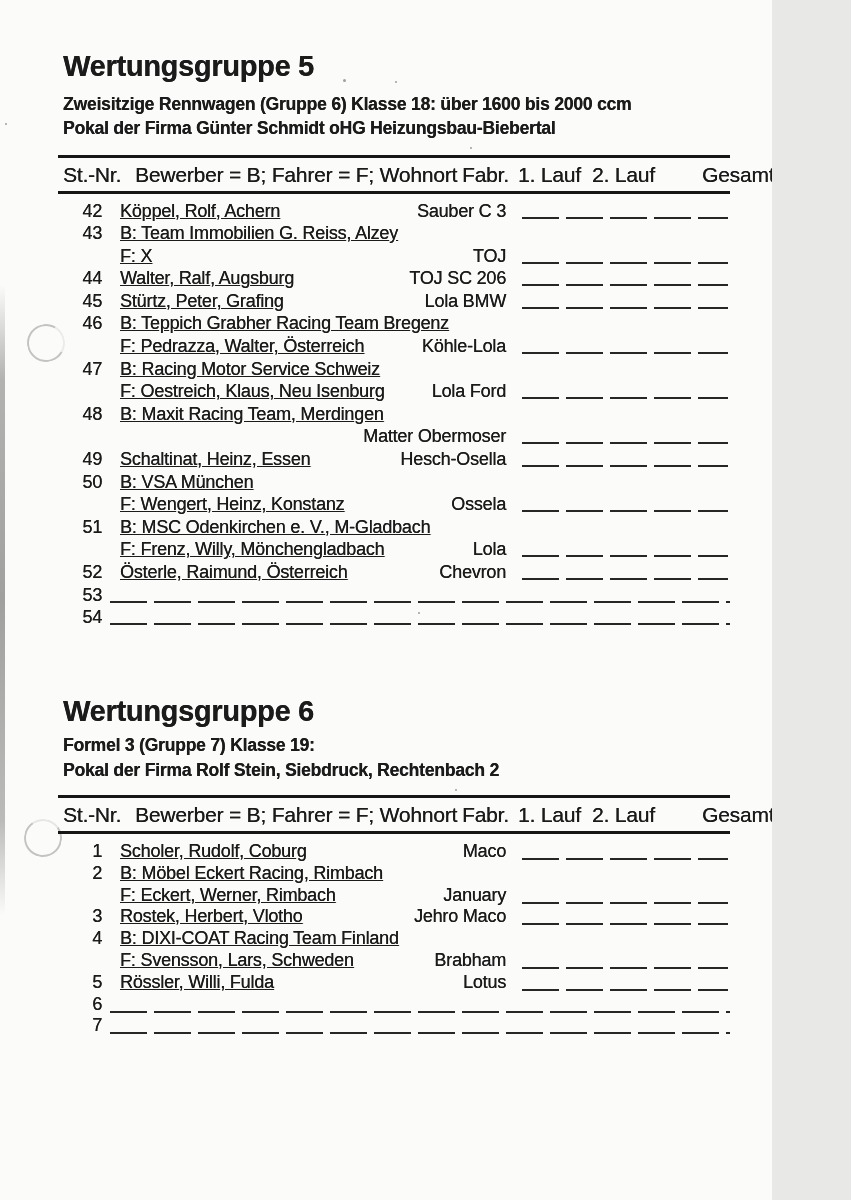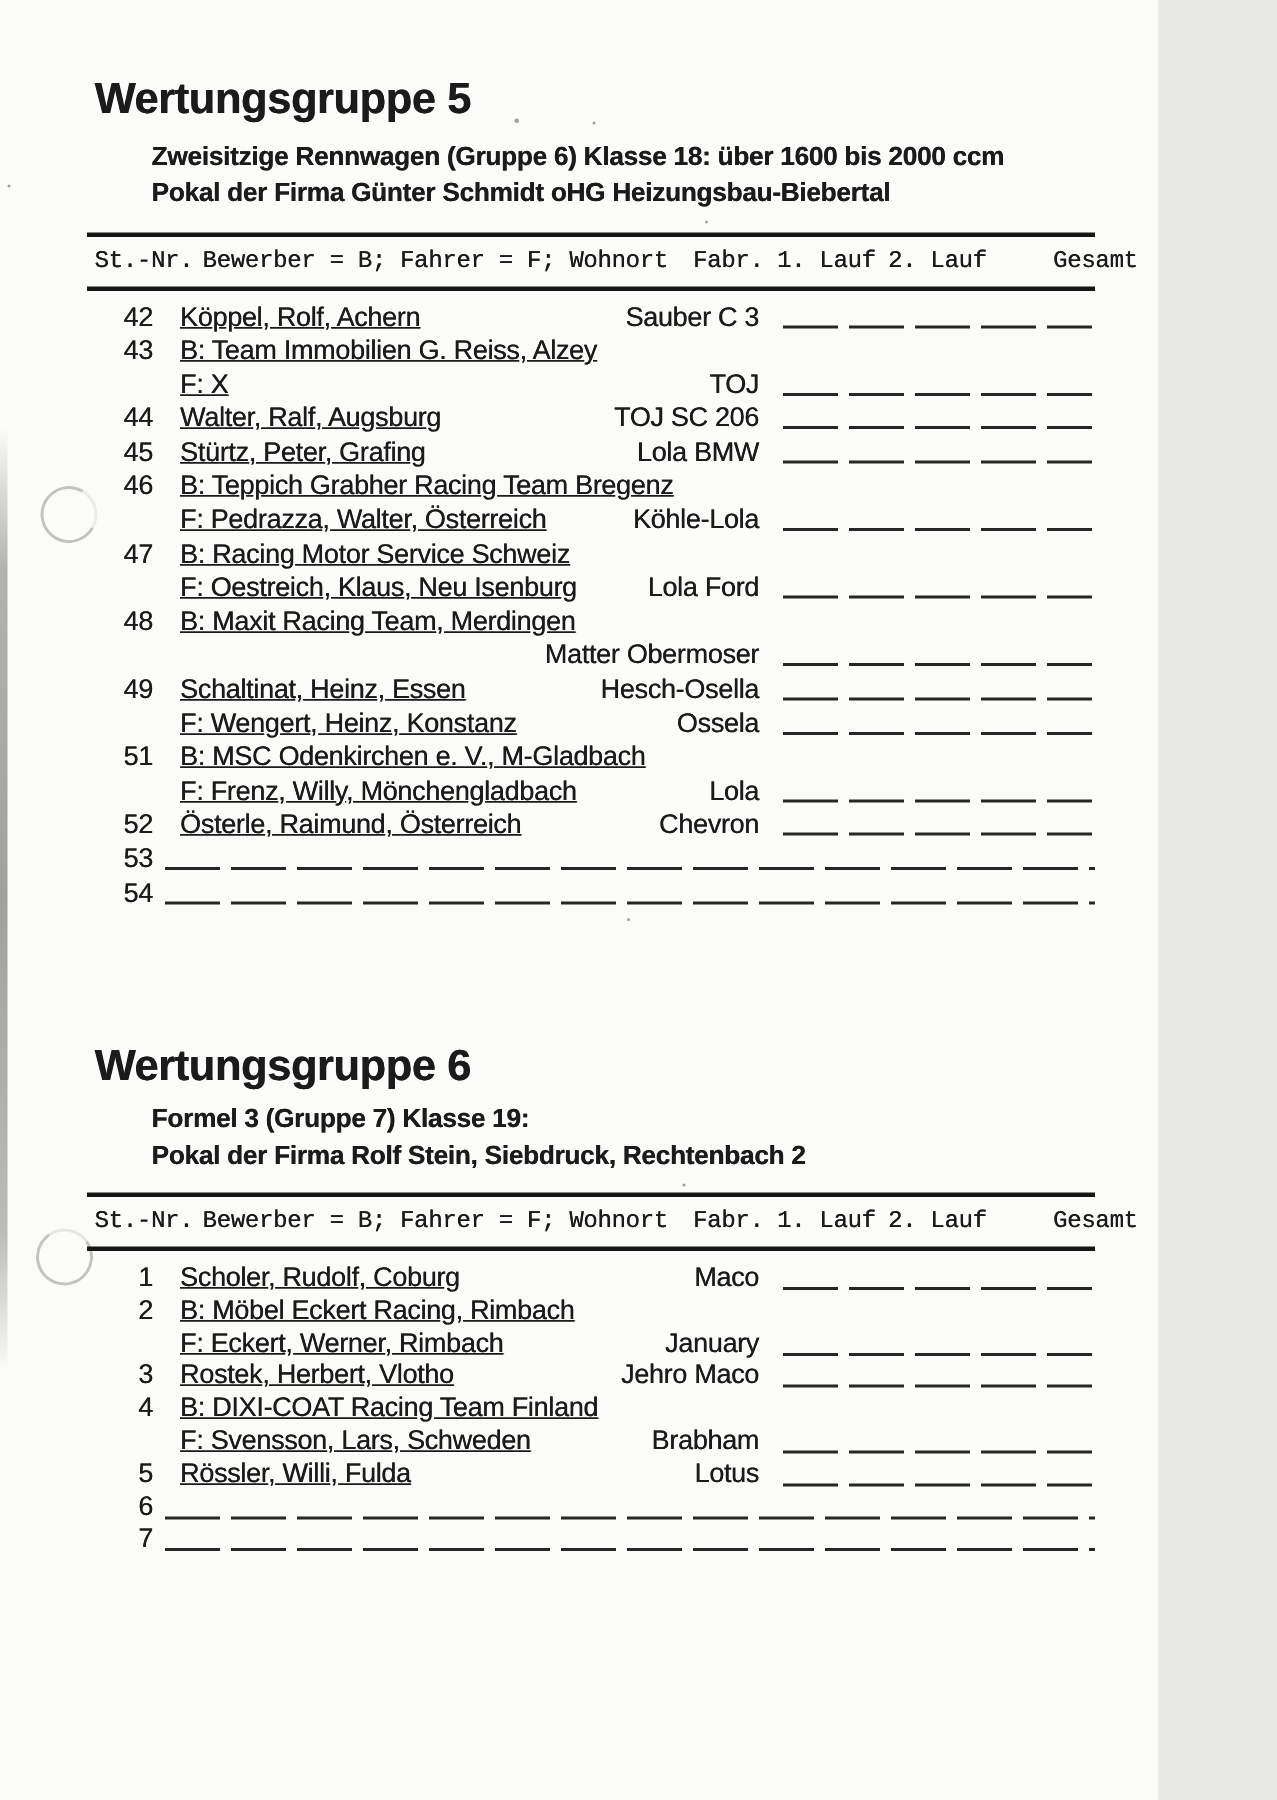--- a/index.html
+++ b/index.html
@@ -42,37 +42,35 @@
     position:absolute; left:5px; top:0;
     font-size:29px; font-weight:bold; letter-spacing:-0.3px;
     line-height:32px; white-space:nowrap;
     text-shadow:0.3px 0 0 currentColor;
   }
   .sub {
     position:absolute; left:5px;
     font-size:17.5px; font-weight:bold; letter-spacing:-0.2px;
     line-height:20px; white-space:nowrap;
     text-shadow:0.2px 0 0 currentColor;
-    margin-left:38px;
   }
   .group-5 .sub-1 { top:44px; } .group-5 .sub-2 { top:68px; }
   .group-6 .sub-1 { top:40px; } .group-6 .sub-2 { top:65px; }
 
   
   .thead {
     position:absolute; left:0; right:0; height:39px;
     border-top:3px solid #161616; border-bottom:3px solid #161616;
   }
   .group-5 .thead { top:105px; }
   .group-6 .thead { top:100px; }
   .thead span {
     position:absolute; top:0; line-height:33px;
-    font-size:16px; letter-spacing:-0.2px; white-space:nowrap;
+    font-size:21px; letter-spacing:-0.2px; white-space:nowrap;
     text-shadow:0.2px 0 0 currentColor;
-    font-family:Liberation Mono, monospace;
   }
   .col-stnr { left:5px; } .col-bewerber { left:77px; }
   .col-fabr { left:404px; } .col-l1 { left:460px; }
   .col-l2 { left:534px; } .col-ges { left:604px;margin-left:40px; }
 
   
   .tbody { position:absolute; left:0; right:0; }
   .group-5 .tbody { top:149.5px; }
   .group-6 .tbody { top:146px; }
   .line { position:relative; height:var(--lh); }
@@ -187,20 +185,24 @@
         <div class="row">
           <div class="line">
             <span class="nr">49</span>
             <span class="txt">Schaltinat, Heinz, Essen</span>
             <span class="fabr">Hesch-Osella</span>
             <span class="dash result"></span>
           </div>
         </div>
         <div class="row">
           <div class="line">
+            <span class="nr">50</span>
+            <span class="txt">B: VSA München</span>
+          </div>
+          <div class="line">
             <span class="txt">F: Wengert, Heinz, Konstanz</span>
             <span class="fabr">Ossela</span>
             <span class="dash result"></span>
           </div>
         </div>
         <div class="row">
           <div class="line">
             <span class="nr">51</span>
             <span class="txt">B: MSC Odenkirchen e. V., M-Gladbach</span>
           </div>

